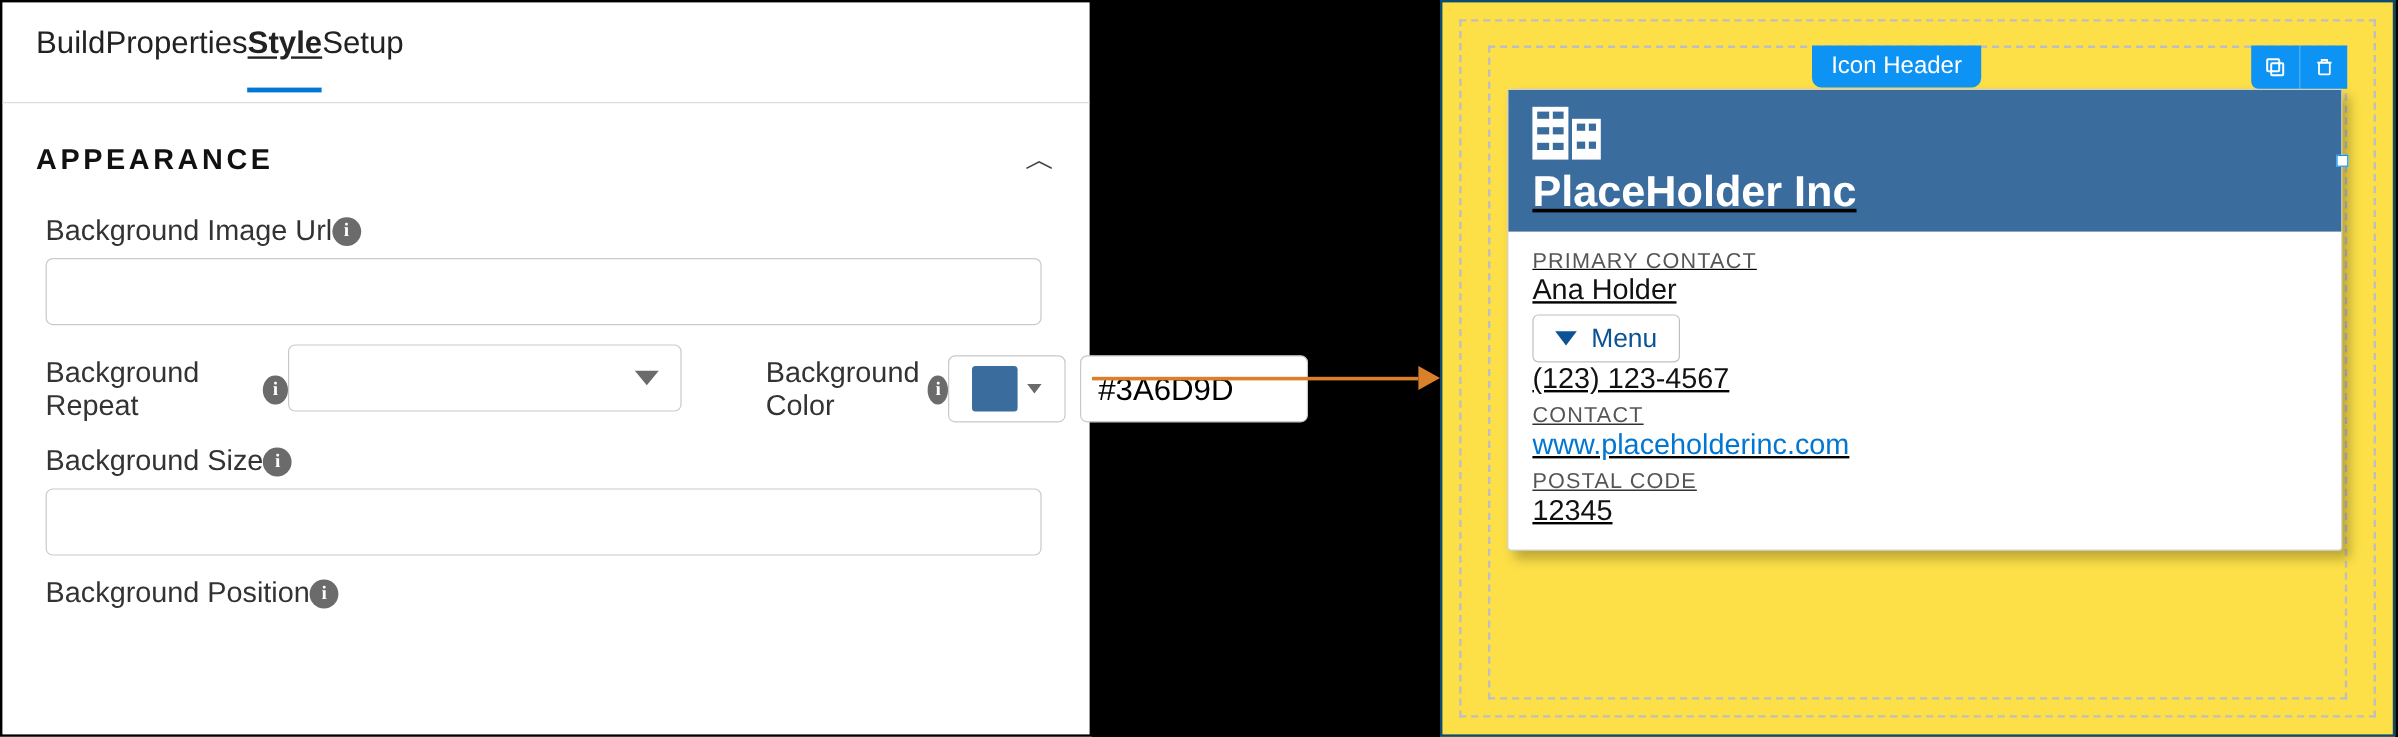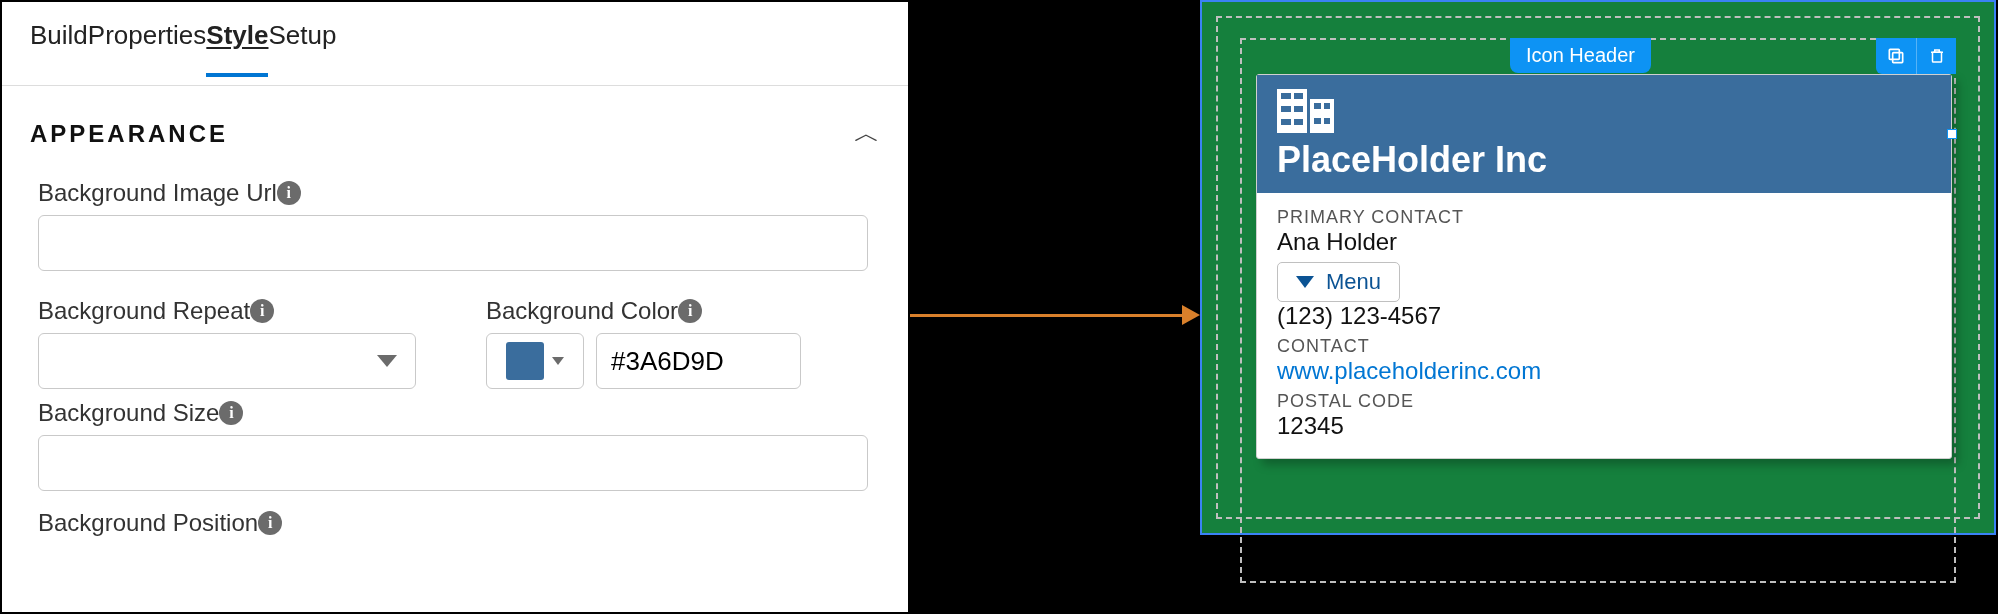--- a/index.html
+++ b/index.html
@@ -87,21 +87,21 @@
     border-radius: 6px;
     background: #fff;
     font-size: 22px;
     padding: 0 12px;
   }
   .row-two {
     display: flex;
     gap: 70px;
     margin-top: 16px;
   }
-  .col { display: flex; flex-direction: column; }
+  .col { display: flex; }
   .select-box {
     width: 378px;
     height: 56px;
     border: 1px solid #c9c9c9;
     border-radius: 6px;
     background: #fff;
     display: flex;
     align-items: center;
     justify-content: flex-end;
     padding: 0 18px;
@@ -134,21 +134,21 @@
     background: #3A6D9D;
     border-radius: 3px;
   }
   .mini-caret {
     width: 0; height: 0;
     border-left: 6px solid transparent;
     border-right: 6px solid transparent;
     border-top: 8px solid #6b6b6b;
   }
   .color-text {
-    width: 205px; height: 56px;
+    width: 190px; height: 56px;
     border: 1px solid #c9c9c9;
     border-radius: 6px;
     font-size: 26px;
     padding: 0 14px;
     background: #fff;
   }
 
   
   .arrow-wrap {
     position: absolute;
@@ -168,23 +168,23 @@
     width: 0; height: 0;
     border-top: 10px solid transparent;
     border-bottom: 10px solid transparent;
     border-left: 18px solid #d9802b;
   }
 
   
   .right-panel {
     position: absolute;
     left: 1200px; top: 0;
-    width: 796px; height: 535px;
-    background: #15803d;
-    border: 2px solid #3b82f6;
+    width: 796px; height: 614px;
+    background: #fde047;
+    border: 2px solid #0c4a6e;
     padding: 14px;
   }
   .canvas-outer {
     border: 2px dashed #bfbfbf;
     height: 100%;
     padding: 20px 22px;
     position: relative;
   }
   .canvas-inner {
     border: 2px dashed #bfbfbf;
@@ -219,20 +219,21 @@
   }
   .toolbar-btn + .toolbar-btn { border-left: 1px solid rgba(255,255,255,0.3); }
 
   .card {
     position: absolute;
     left: 14px; right: 2px; top: 34px;
     background: #fff;
     border: 1px solid #d0d0d0;
     border-radius: 3px;
     box-shadow: 6px 6px 10px rgba(0,0,0,0.25);
+    text-decoration: underline;
   }
   .card-header {
     background: #3A6D9D;
     color: #fff;
     padding: 14px 20px 12px 20px;
     position: relative;
   }
   .resize-handle {
     position: absolute;
     right: -6px; top: 50%;

